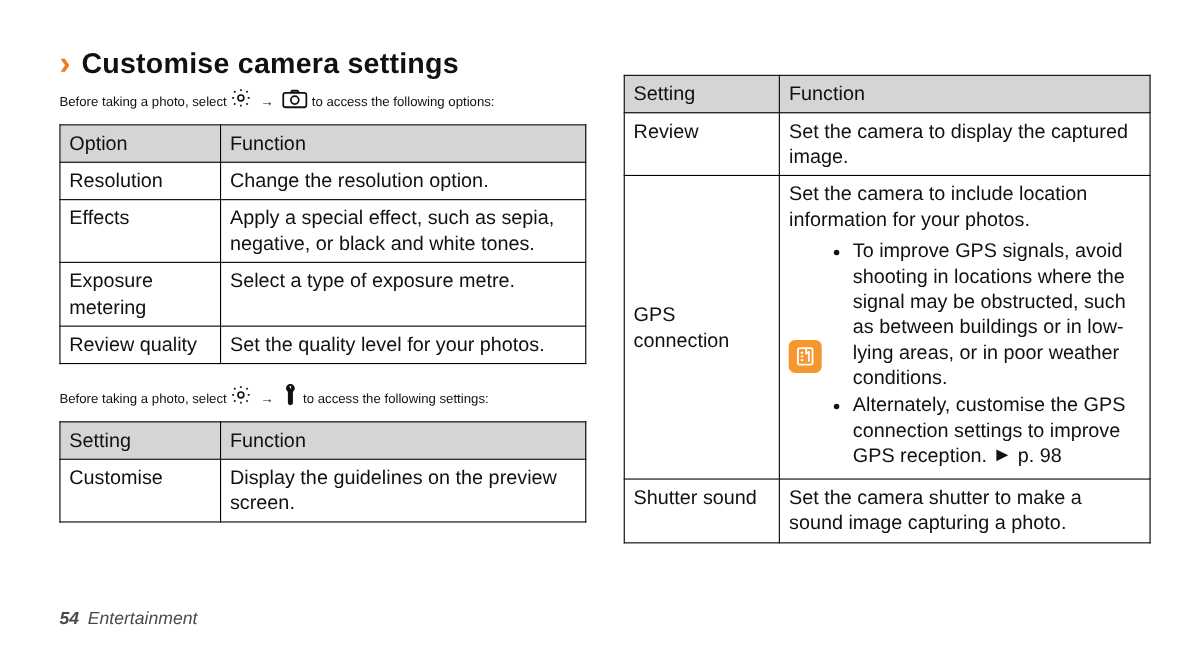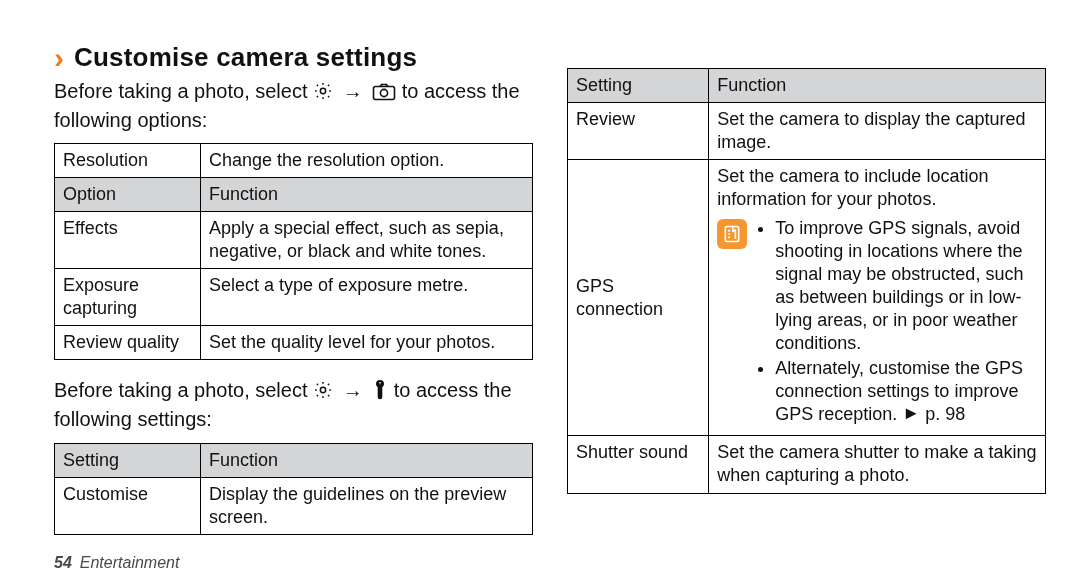--- a/index.html
+++ b/index.html
@@ -10,30 +10,30 @@
     font-family:"Segoe UI","Helvetica Neue",Arial,sans-serif;
     color:#111;
     position:relative;
     display:flex;
     gap:34px;
   }
   .col{flex:1 1 0;min-width:0}
   .heading-row{display:flex;align-items:center;gap:8px;margin-bottom:4px}
   .chevron{color:#f07b1a;font-size:30px;line-height:1;font-weight:900}
   h1{font-size:26px;margin:2px;font-weight:700;letter-spacing:.2px}
-  .para{font-size:20px;line-height:1.28;margin:0 0 10px 0}
+  .para{font-size:12px;line-height:1.28;margin:0 0 10px 0}
 
   table{border-collapse:collapse;width:100%;font-size:18px;margin:6px 0 18px 0;table-layout:fixed}
   td,th{border:1px solid #000;padding:5px 8px;text-align:left;vertical-align:top;font-weight:400;line-height:1.28}
   th{background:#d4d5d7}
   td:first-child,th:first-child{width:27%}
 
   .rt td:first-child,.rt th:first-child{width:26%}
 
-  .nb{display:flex;align-items:flex-start;gap:10px;margin:6px 0 2px 0}
+  .nb{display:flex;align-items:center;gap:10px;margin:6px 0 2px 0}
   .note-badge{
     flex:0 0 auto;width:30px;height:30px;border-radius:6px;background:#f5962e;
     display:flex;align-items:center;justify-content:center;margin-top:2px
   }
   .note-badge svg{display:block}
   ul{margin:0;padding-left:18px}
   li{margin-bottom:2px}
 
   .icon{display:inline-block;vertical-align:-3px}
   .arrow{margin:0 4px}
@@ -75,33 +75,33 @@
             <path d="M8 3.5l1.5-2h5L16 3.5"></path>
             <circle cx="12" cy="10" r="3.6"></circle>
           </svg>
       </span>
       <span> to access the following options:</span>
     </p>
 
     <table>
       <tbody>
           <tr>
+        <th>Option</th>
+        <th>Function</th>
+      </tr>
+      <tr>
             <td>Resolution</td>
             <td>Change the resolution option.</td>
           </tr>
-      <tr>
-        <th>Option</th>
-        <th>Function</th>
-      </tr>
       <tr>
             <td>Effects</td>
             <td>Apply a special effect, such as sepia, negative, or black and white tones.</td>
           </tr>
       <tr>
-            <td>Exposure capturing</td>
+            <td>Exposure metering</td>
             <td>Select a type of exposure metre.</td>
           </tr>
       <tr>
             <td>Review quality</td>
             <td>Set the quality level for your photos.</td>
           </tr>
     </tbody>
       </table>
 
     <p class="para">
@@ -167,21 +167,21 @@
                 <span>Alternately, customise the GPS connection settings to improve GPS reception. </span><span class="tri">►</span>
                 <span>p. 98</span>
               </li>
             </ul>
           </div>
         </td>
       </tr>
 
       <tr>
             <td>Shutter sound</td>
-            <td>Set the camera shutter to make a taking when capturing a photo.</td>
+            <td>Set the camera shutter to make a sound image capturing a photo.</td>
           </tr>
     </tbody>
       </table>
 
   </div>
 
   <div class="footer">
     <span class="pg">54</span>
     <span>Entertainment</span>
   </div>

